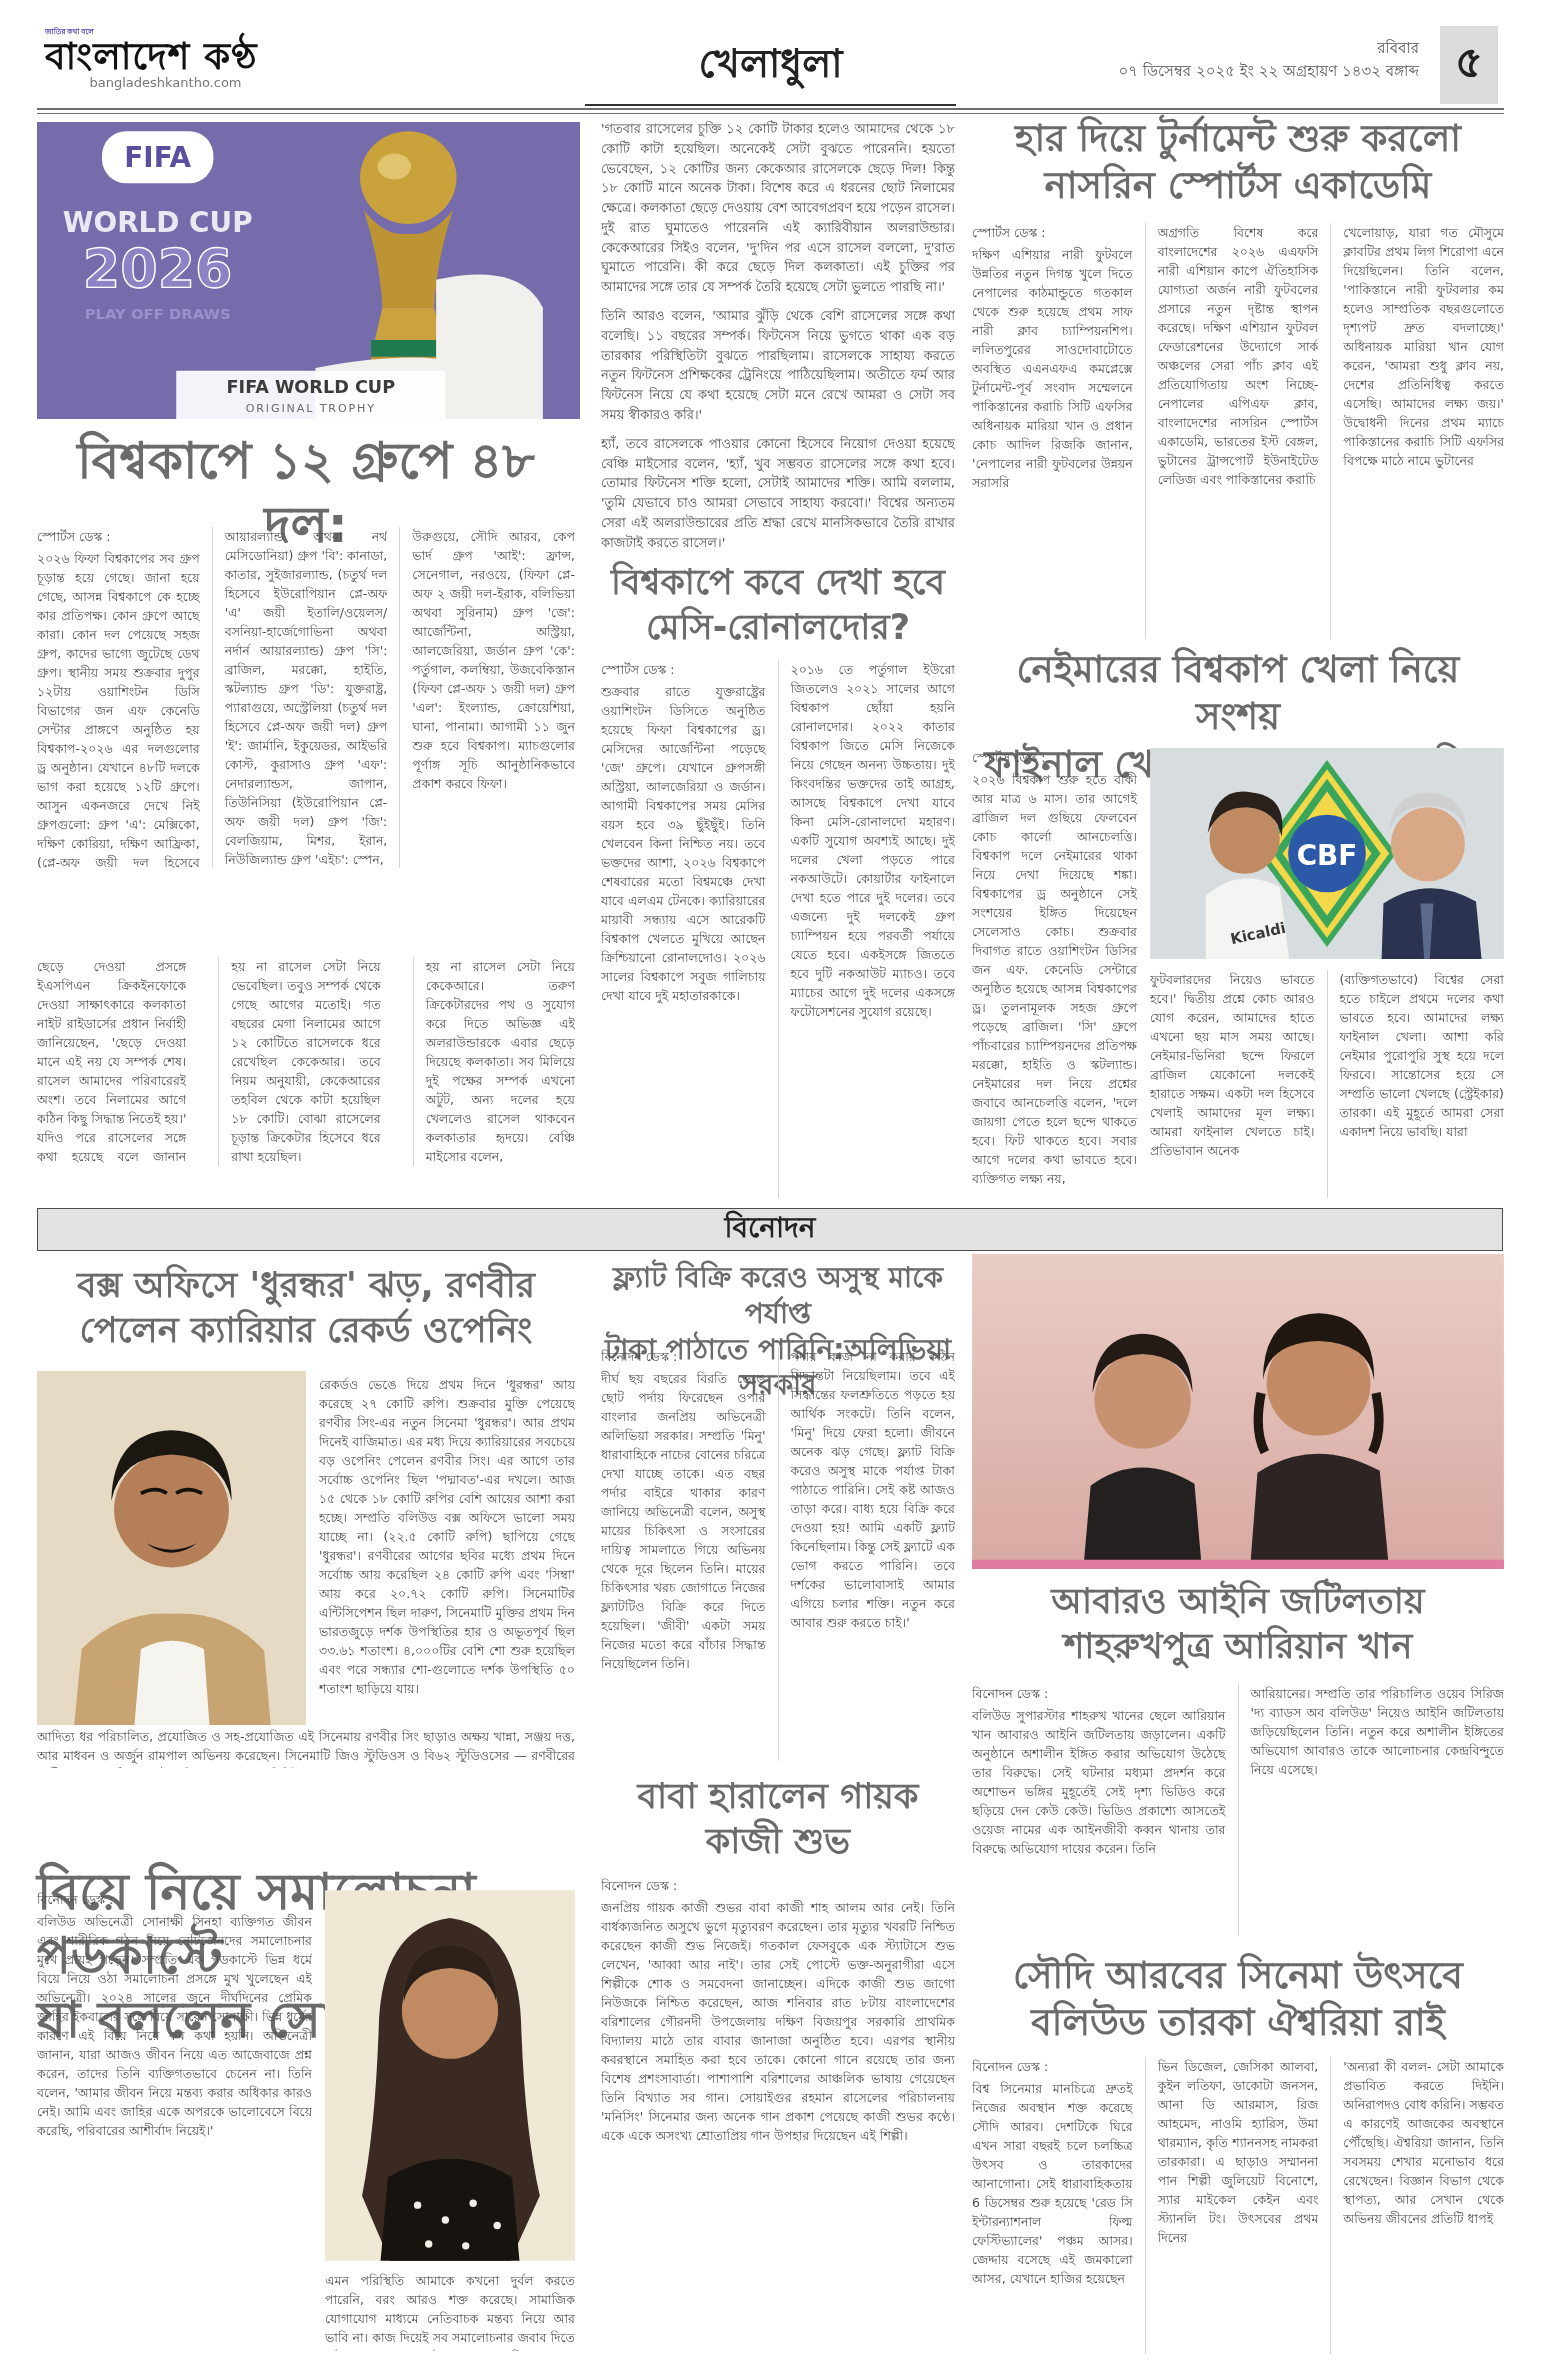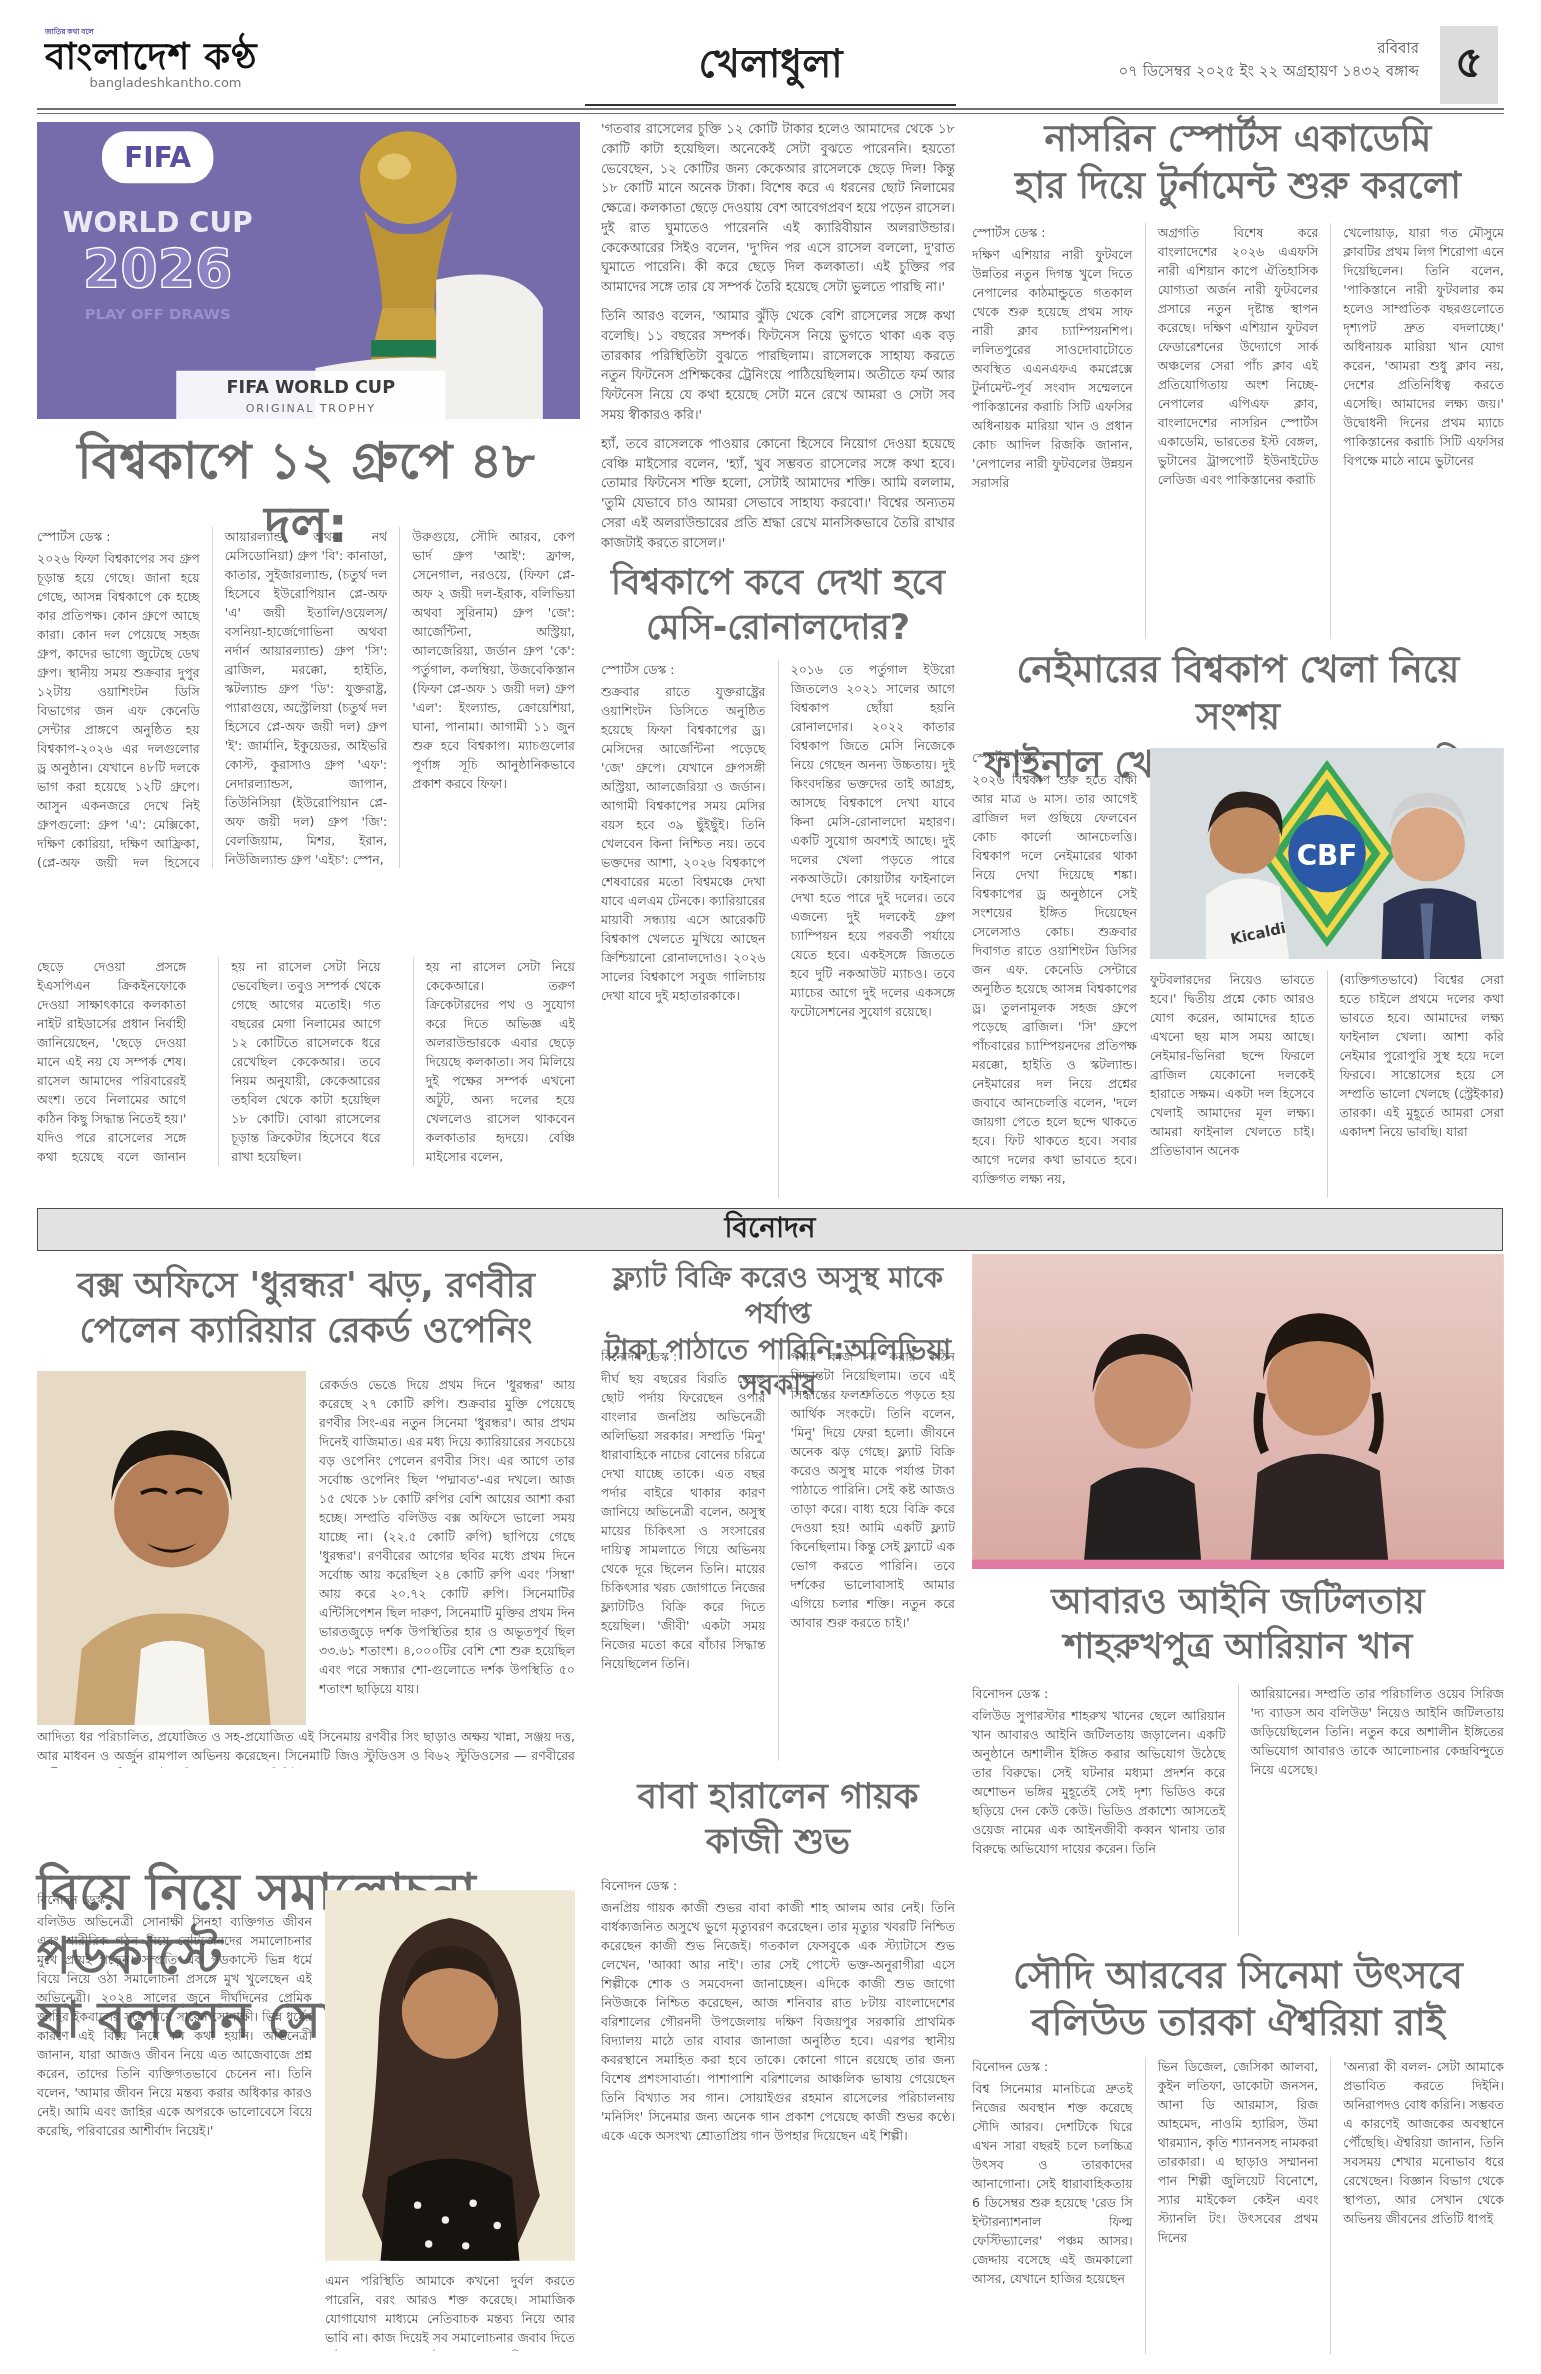--- a/index.html
+++ b/index.html
@@ -107,22 +107,22 @@
 
   <div class="abs cols clip" style="left:601px;top:660px;width:354px;height:538px;">
     <div class="col body-text">
       <div class="byline">স্পোর্টস ডেস্ক :</div>
       <span>শুক্রবার রাতে যুক্তরাষ্ট্রের ওয়াশিংটন ডিসিতে অনুষ্ঠিত হয়েছে ফিফা বিশ্বকাপের ড্র। মেসিদের আর্জেন্টিনা পড়েছে 'জে' গ্রুপে। যেখানে গ্রুপসঙ্গী অস্ট্রিয়া, আলজেরিয়া ও জর্ডান। আগামী বিশ্বকাপের সময় মেসির বয়স হবে ৩৯ ছুঁইছুঁই। তিনি খেলবেন কিনা নিশ্চিত নয়। তবে ভক্তদের আশা, ২০২৬ বিশ্বকাপে শেষবারের মতো বিশ্বমঞ্চে দেখা যাবে এলএম টেনকে। ক্যারিয়ারের মায়াবী সন্ধ্যায় এসে আরেকটি বিশ্বকাপ খেলতে মুখিয়ে আছেন ক্রিশ্চিয়ানো রোনালদোও। ২০২৬ সালের বিশ্বকাপে সবুজ গালিচায় দেখা যাবে দুই মহাতারকাকে।</span>
     </div>
     <div class="col body-text">২০১৬ তে পর্তুগাল ইউরো জিতলেও ২০২১ সালের আগে বিশ্বকাপ ছোঁয়া হয়নি রোনালদোর। ২০২২ কাতার বিশ্বকাপ জিতে মেসি নিজেকে নিয়ে গেছেন অনন্য উচ্চতায়। দুই কিংবদন্তির ভক্তদের তাই আগ্রহ, আসছে বিশ্বকাপে দেখা যাবে কিনা মেসি-রোনালদো মহারণ। একটি সুযোগ অবশ্যই আছে। দুই দলের খেলা পড়তে পারে নকআউটে। কোয়ার্টার ফাইনালে দেখা হতে পারে দুই দলের। তবে এজন্যে দুই দলকেই গ্রুপ চ্যাম্পিয়ন হয়ে পরবর্তী পর্যায়ে যেতে হবে। একইসঙ্গে জিততে হবে দুটি নকআউট ম্যাচও। তবে ম্যাচের আগে দুই দলের একসঙ্গে ফটোসেশনের সুযোগ রয়েছে।</div>
   </div>
 
   <div class="abs headline h40" style="left:972px;top:115px;width:532px;">
+    <div>হার দিয়ে টুর্নামেন্ট শুরু করলো</div>
     <div>নাসরিন স্পোর্টস একাডেমি</div>
-    <div>হার দিয়ে টুর্নামেন্ট শুরু করলো</div>
   </div>
 
   <div class="abs cols clip" style="left:972px;top:223px;width:532px;height:416px;">
     <div class="col body-text">
       <div class="byline">স্পোর্টস ডেস্ক :</div>
       <span>দক্ষিণ এশিয়ার নারী ফুটবলে উন্নতির নতুন দিগন্ত খুলে দিতে নেপালের কাঠমান্ডুতে গতকাল থেকে শুরু হয়েছে প্রথম সাফ নারী ক্লাব চ্যাম্পিয়নশিপ। ললিতপুরের সাওদোবাটোতে অবস্থিত এএনএফএ কমপ্লেক্সে টুর্নামেন্ট-পূর্ব সংবাদ সম্মেলনে পাকিস্তানের করাচি সিটি এফসির অধিনায়ক মারিয়া খান ও প্রধান কোচ আদিল রিজকি জানান, 'নেপালের নারী ফুটবলের উন্নয়ন সরাসরি</span>
     </div>
     <div class="col body-text">অগ্রগতি বিশেষ করে বাংলাদেশের ২০২৬ এএফসি নারী এশিয়ান কাপে ঐতিহাসিক যোগ্যতা অর্জন নারী ফুটবলের প্রসারে নতুন দৃষ্টান্ত স্থাপন করেছে। দক্ষিণ এশিয়ান ফুটবল ফেডারেশনের উদ্যোগে সার্ক অঞ্চলের সেরা পাঁচ ক্লাব এই প্রতিযোগিতায় অংশ নিচ্ছে-নেপালের এপিএফ ক্লাব, বাংলাদেশের নাসরিন স্পোর্টস একাডেমি, ভারতের ইস্ট বেঙ্গল, ভুটানের ট্রান্সপোর্ট ইউনাইটেড লেডিজ এবং পাকিস্তানের করাচি</div>
     <div class="col body-text">খেলোয়াড়, যারা গত মৌসুমে ক্লাবটির প্রথম লিগ শিরোপা এনে দিয়েছিলেন। তিনি বলেন, 'পাকিস্তানে নারী ফুটবলার কম হলেও সাম্প্রতিক বছরগুলোতে দৃশ্যপট দ্রুত বদলাচ্ছে।' অধিনায়ক মারিয়া খান যোগ করেন, 'আমরা শুধু ক্লাব নয়, দেশের প্রতিনিধিত্ব করতে এসেছি। আমাদের লক্ষ্য জয়।' উদ্বোধনী দিনের প্রথম ম্যাচে পাকিস্তানের করাচি সিটি এফসির বিপক্ষে মাঠে নামে ভুটানের</div>
   </div>

